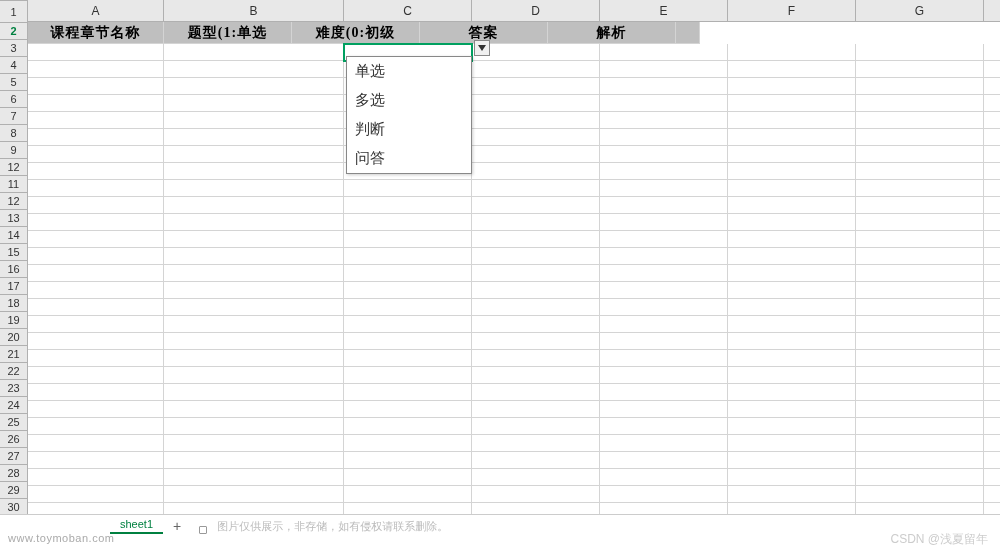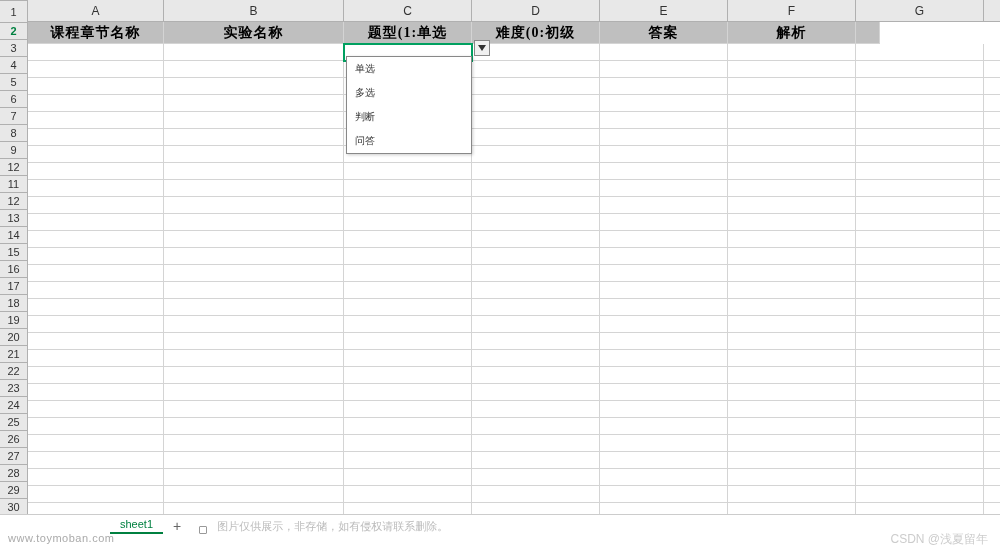--- a/index.html
+++ b/index.html
@@ -105,21 +105,21 @@
       left: 346px;
       top: 56px;
       width: 126px;
       background: #fff;
       border: 1px solid #888;
       box-shadow: 1px 1px 3px rgba(0,0,0,0.2);
       z-index: 10;
     }
     .dropdown-item {
       padding: 5px 8px;
-      font-size: 10px;
+      font-size: 15px;
       color: #333;
       cursor: pointer;
     }
     
     .sheet-tabs {
       display: flex;
       align-items: flex-end;
       height: 20px;
       border-top: 1px solid #ccc;
       font-size: 11px;
@@ -216,21 +216,20 @@
           <div class="col-header col-C">C</div>
           <div class="col-header col-D">D</div>
           <div class="col-header col-E">E</div>
           <div class="col-header col-F">F</div>
           <div class="col-header col-G">G</div>
           <div class="col-header col-H"></div>
         </div>
       <div id="grid-rows">
           <div class="grid-row header-row">
             <div class="cell c-A">课程章节名称</div>
-            <div class="cell c-B">实验名称</div>
             <div class="cell c-C">题型(1:单选</div>
             <div class="cell c-D">难度(0:初级</div>
             <div class="cell c-F">答案</div>
             <div class="cell c-G">解析</div>
             <div class="cell c-H"></div>
           </div>
           <div class="grid-row">
             <div class="cell c-A"></div>
             <div class="cell c-B"></div>
             <div class="cell c-C selected"></div>

